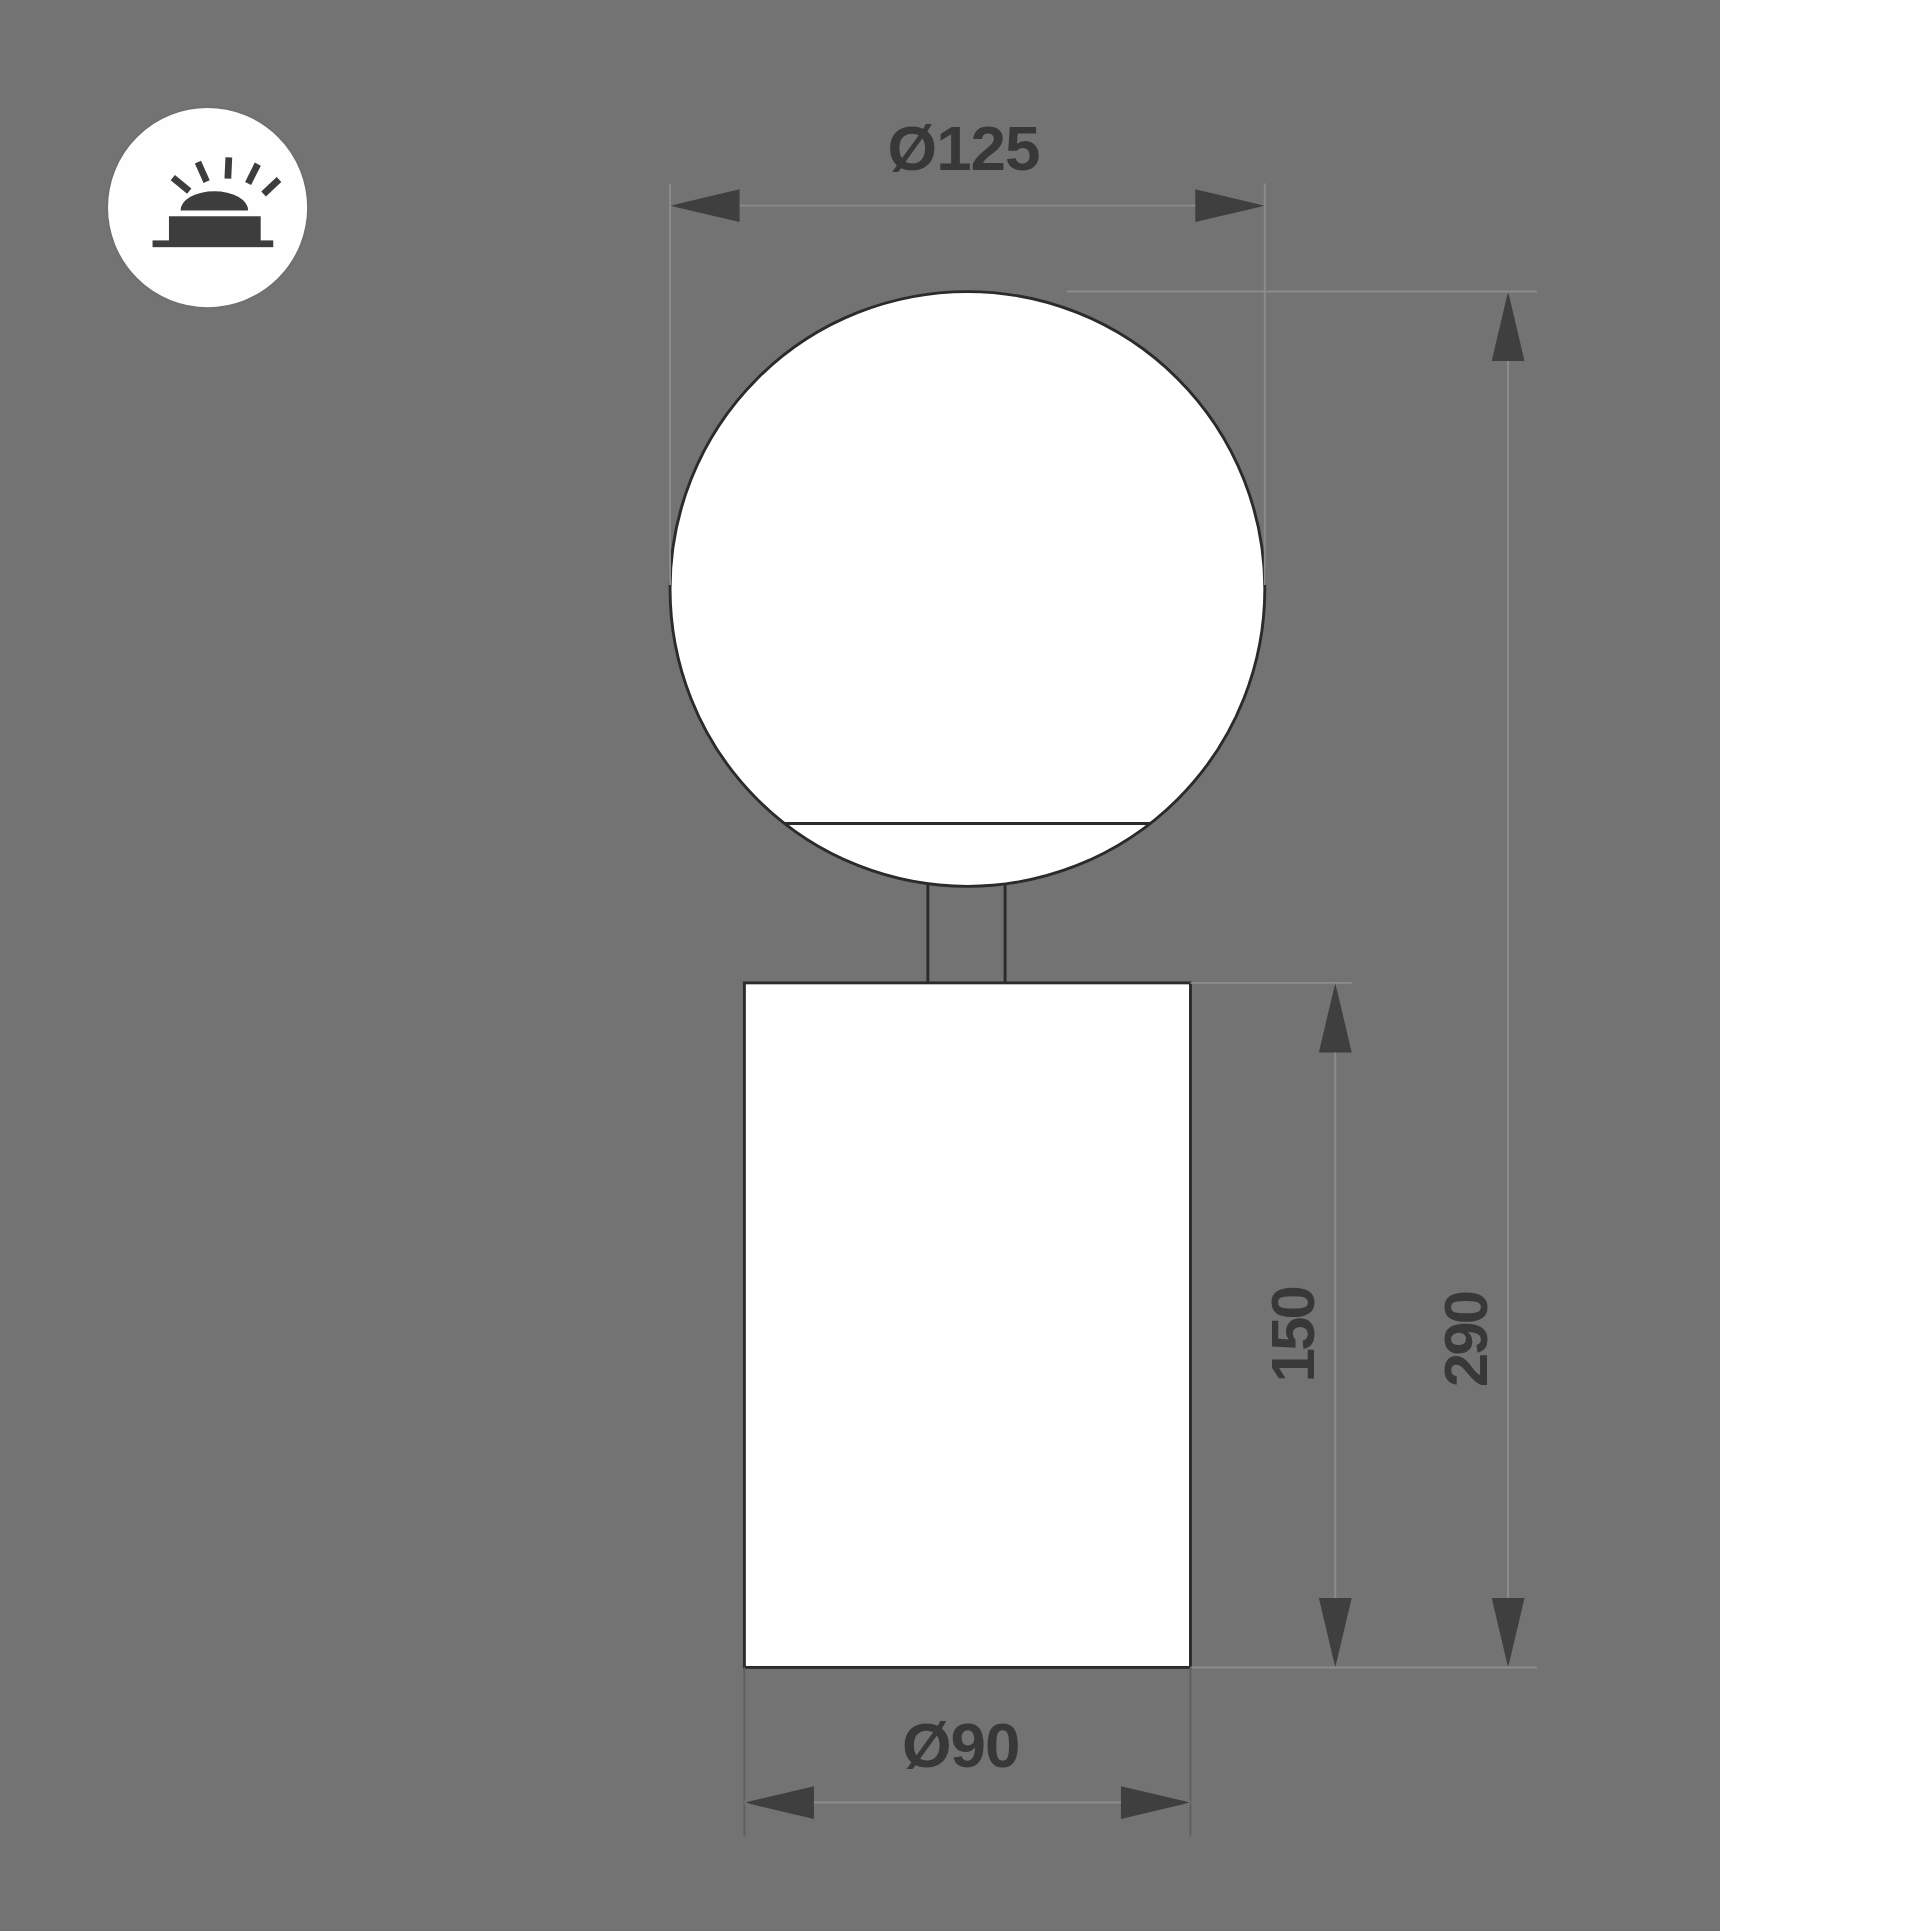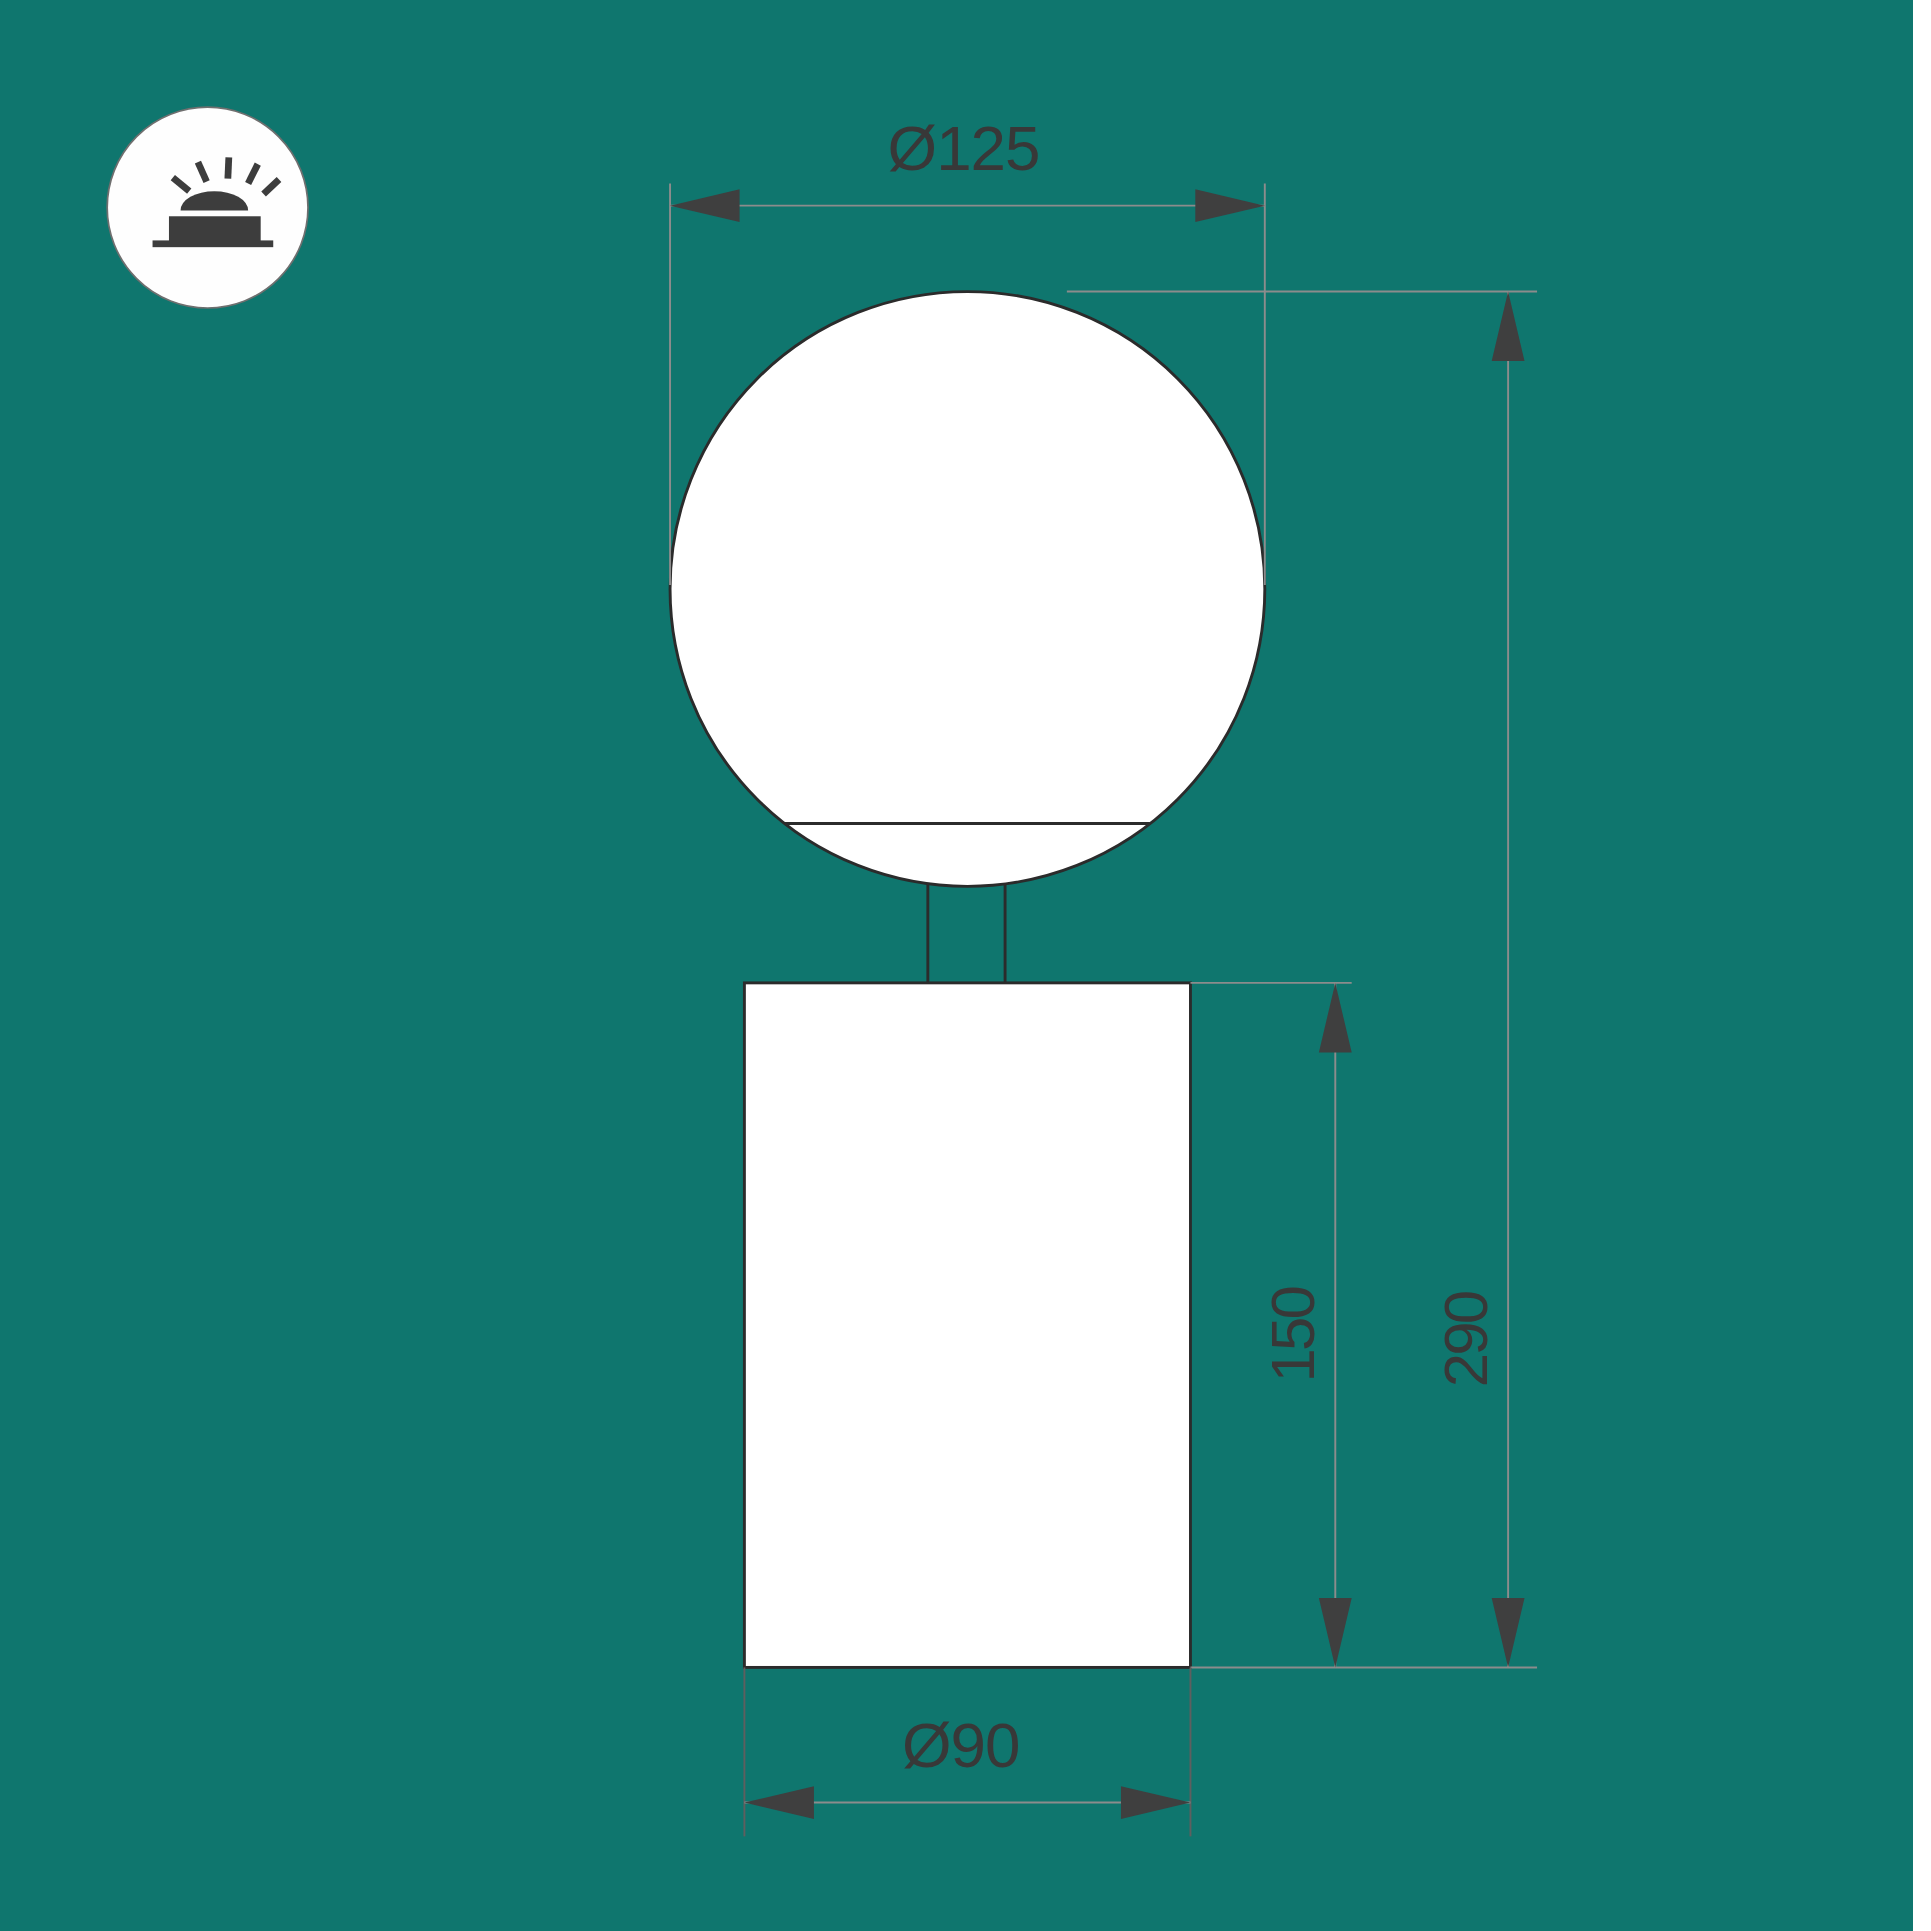--- a/index.html
+++ b/index.html
@@ -3,24 +3,25 @@
 <meta charset="utf-8">
 <style>
   html, body {
     margin: 0;
     padding: 0;
     background: #ffffff;
     font-family: "Liberation Sans", sans-serif;
   }
   .stage {
     position: relative;
-    width: 1913px;
+    width: 1720px;
     height: 1931px;
-    background: #0f766e;
+    background: #737373;
     overflow: hidden;
+    font-weight: bold;
   }
   svg { display: block; }
   
   .obj {
     fill: none;
     stroke: #2b2b2b;
     stroke-width: 3;
   }
   .obj-fill {
     fill: #ffffff;

